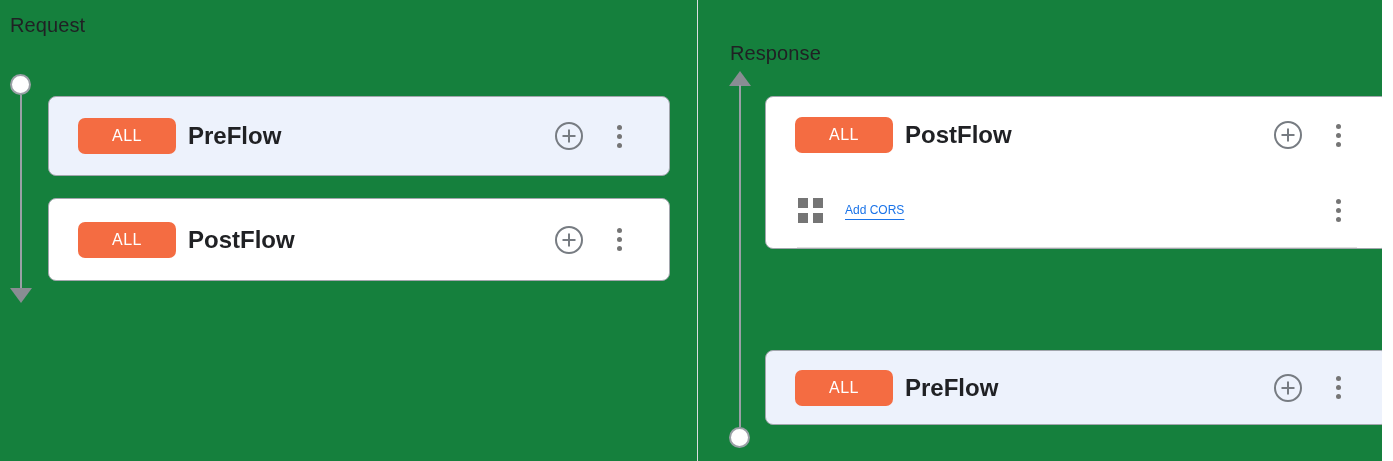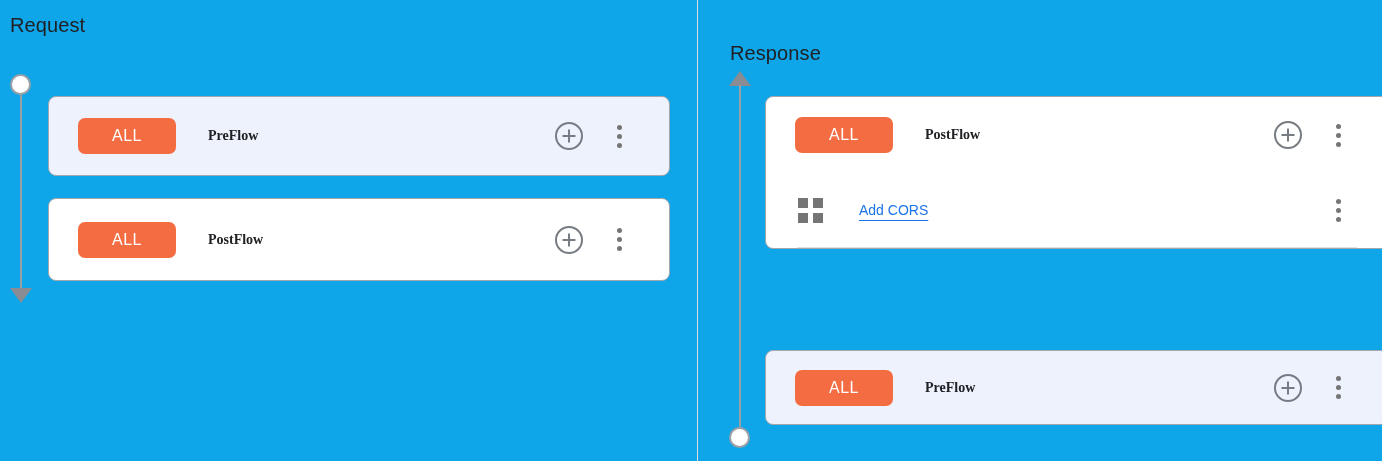--- a/index.html
+++ b/index.html
@@ -5,21 +5,21 @@
   * { margin: 0; padding: 0; box-sizing: border-box; }
   html, body { background: #fff; }
   body {
     font-family: "Liberation Sans", "DejaVu Sans", sans-serif;
     color: #202124;
   }
   .stage {
     position: relative;
     width: 1382px;
     height: 461px;
-    background: #0ea5e9;
+    background: #15803d;
     overflow: hidden;
   }
   .panel-divider {
     position: absolute;
     left: 697px; top: 0;
     width: 1px; height: 461px;
     background: #dadce0;
   }
   .panel-title {
     position: absolute;
@@ -86,25 +86,24 @@
     min-width: 98px;
     padding: 9px 0;
     background: #f46c42;
     color: #fff;
     font-size: 16px;
     text-align: center;
     border-radius: 7px;
     letter-spacing: 0.5px;
   }
   .flow-name {
-    margin-left: 32px;
-    font-size: 14px;
+    margin-left: 12px;
+    font-size: 24px;
     font-weight: 700;
     color: #202124;
-    font-family: Liberation Serif, serif;
   }
   .spacer { flex: 1; }
 
   .icon-btn {
     background: none;
     border: none;
     padding: 0;
     cursor: pointer;
     display: flex;
     align-items: center;
@@ -134,22 +133,22 @@
 
   
   .card-header-row { height: 76px; }
   .policy-row {
     display: flex;
     align-items: center;
     height: 74px;
     padding: 0 42px 0 32px;
   }
   .policy-link {
-    margin-left: 36px;
-    font-size: 14px;
+    margin-left: 22px;
+    font-size: 12px;
     color: #1a73e8;
     text-decoration: underline;
     text-underline-offset: 5px;
     text-decoration-thickness: 1px;
     cursor: pointer;
   }
   .row-divider {
     height: 1px;
     background: #e0e0e0;
     margin: 0 31px;

